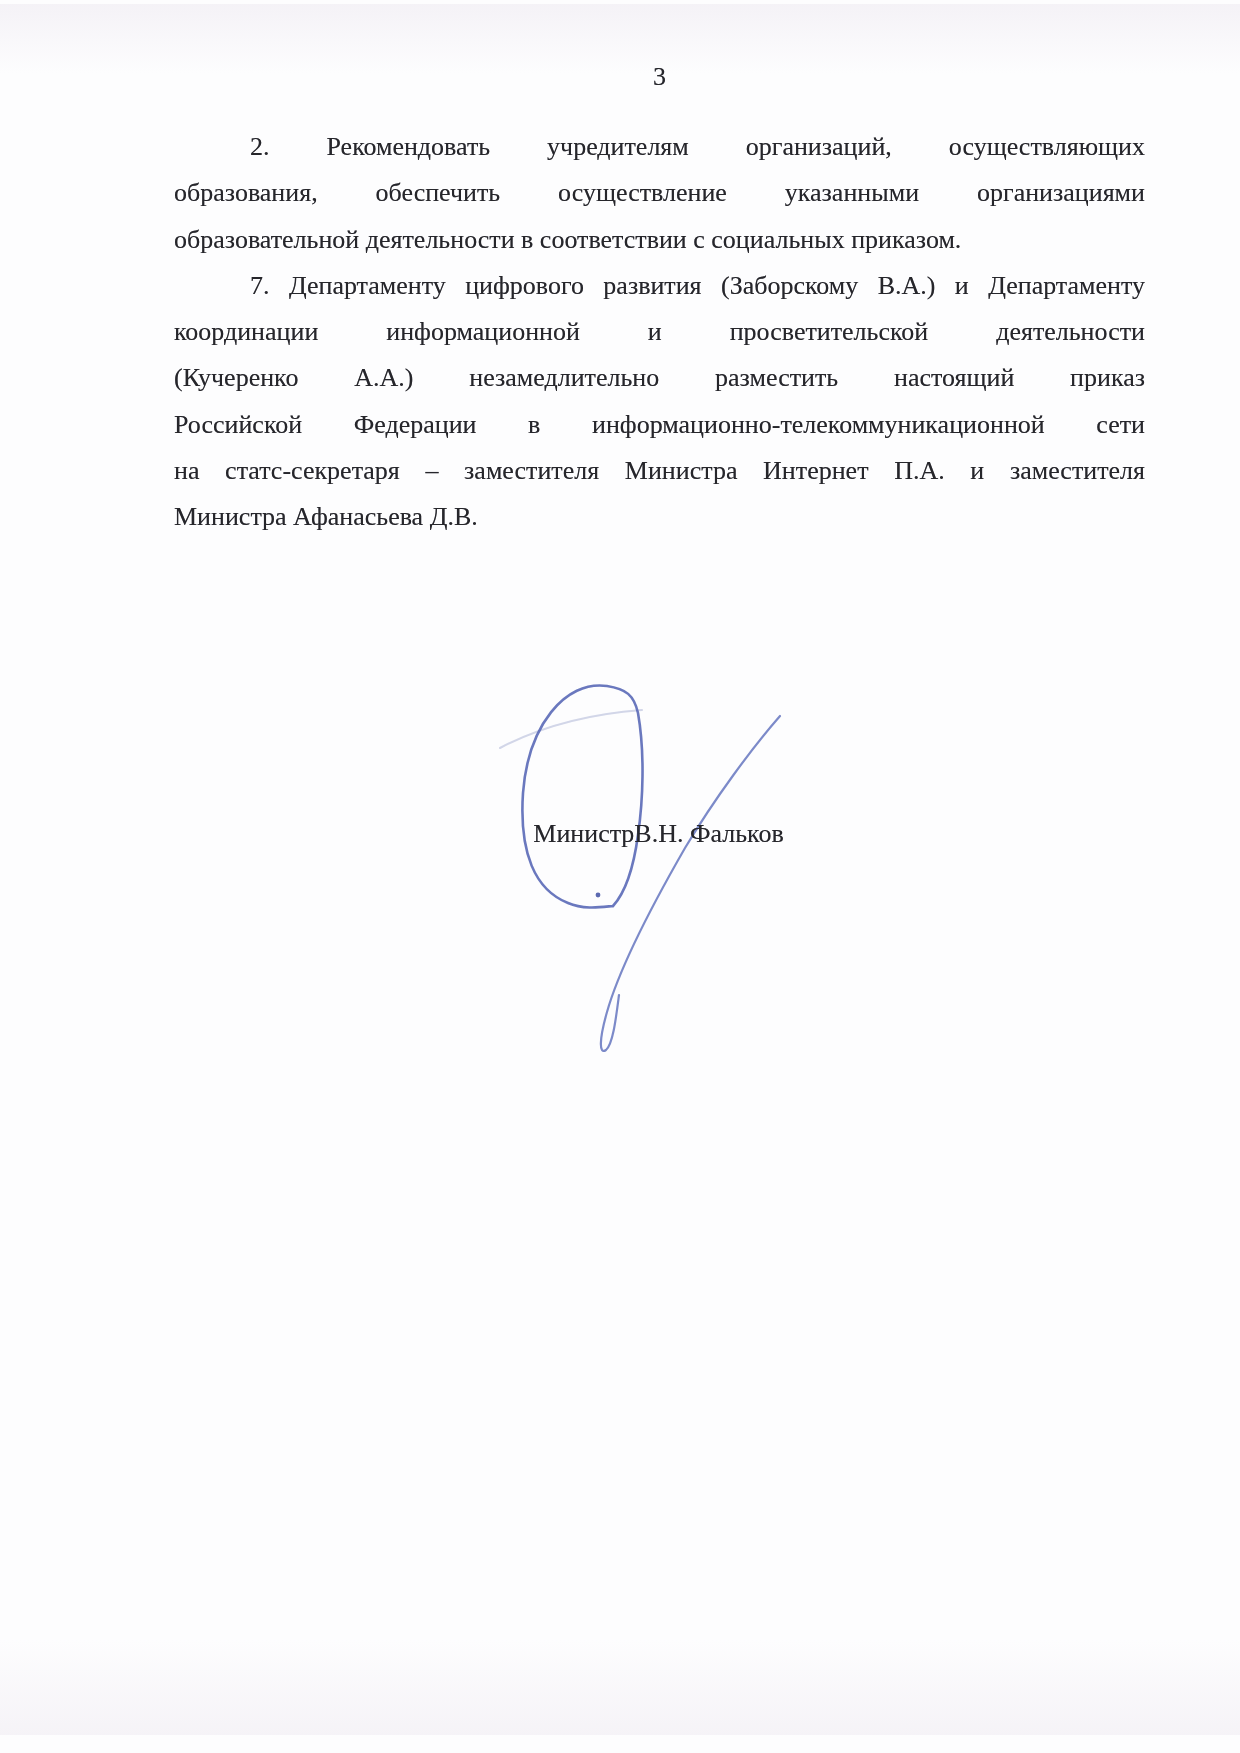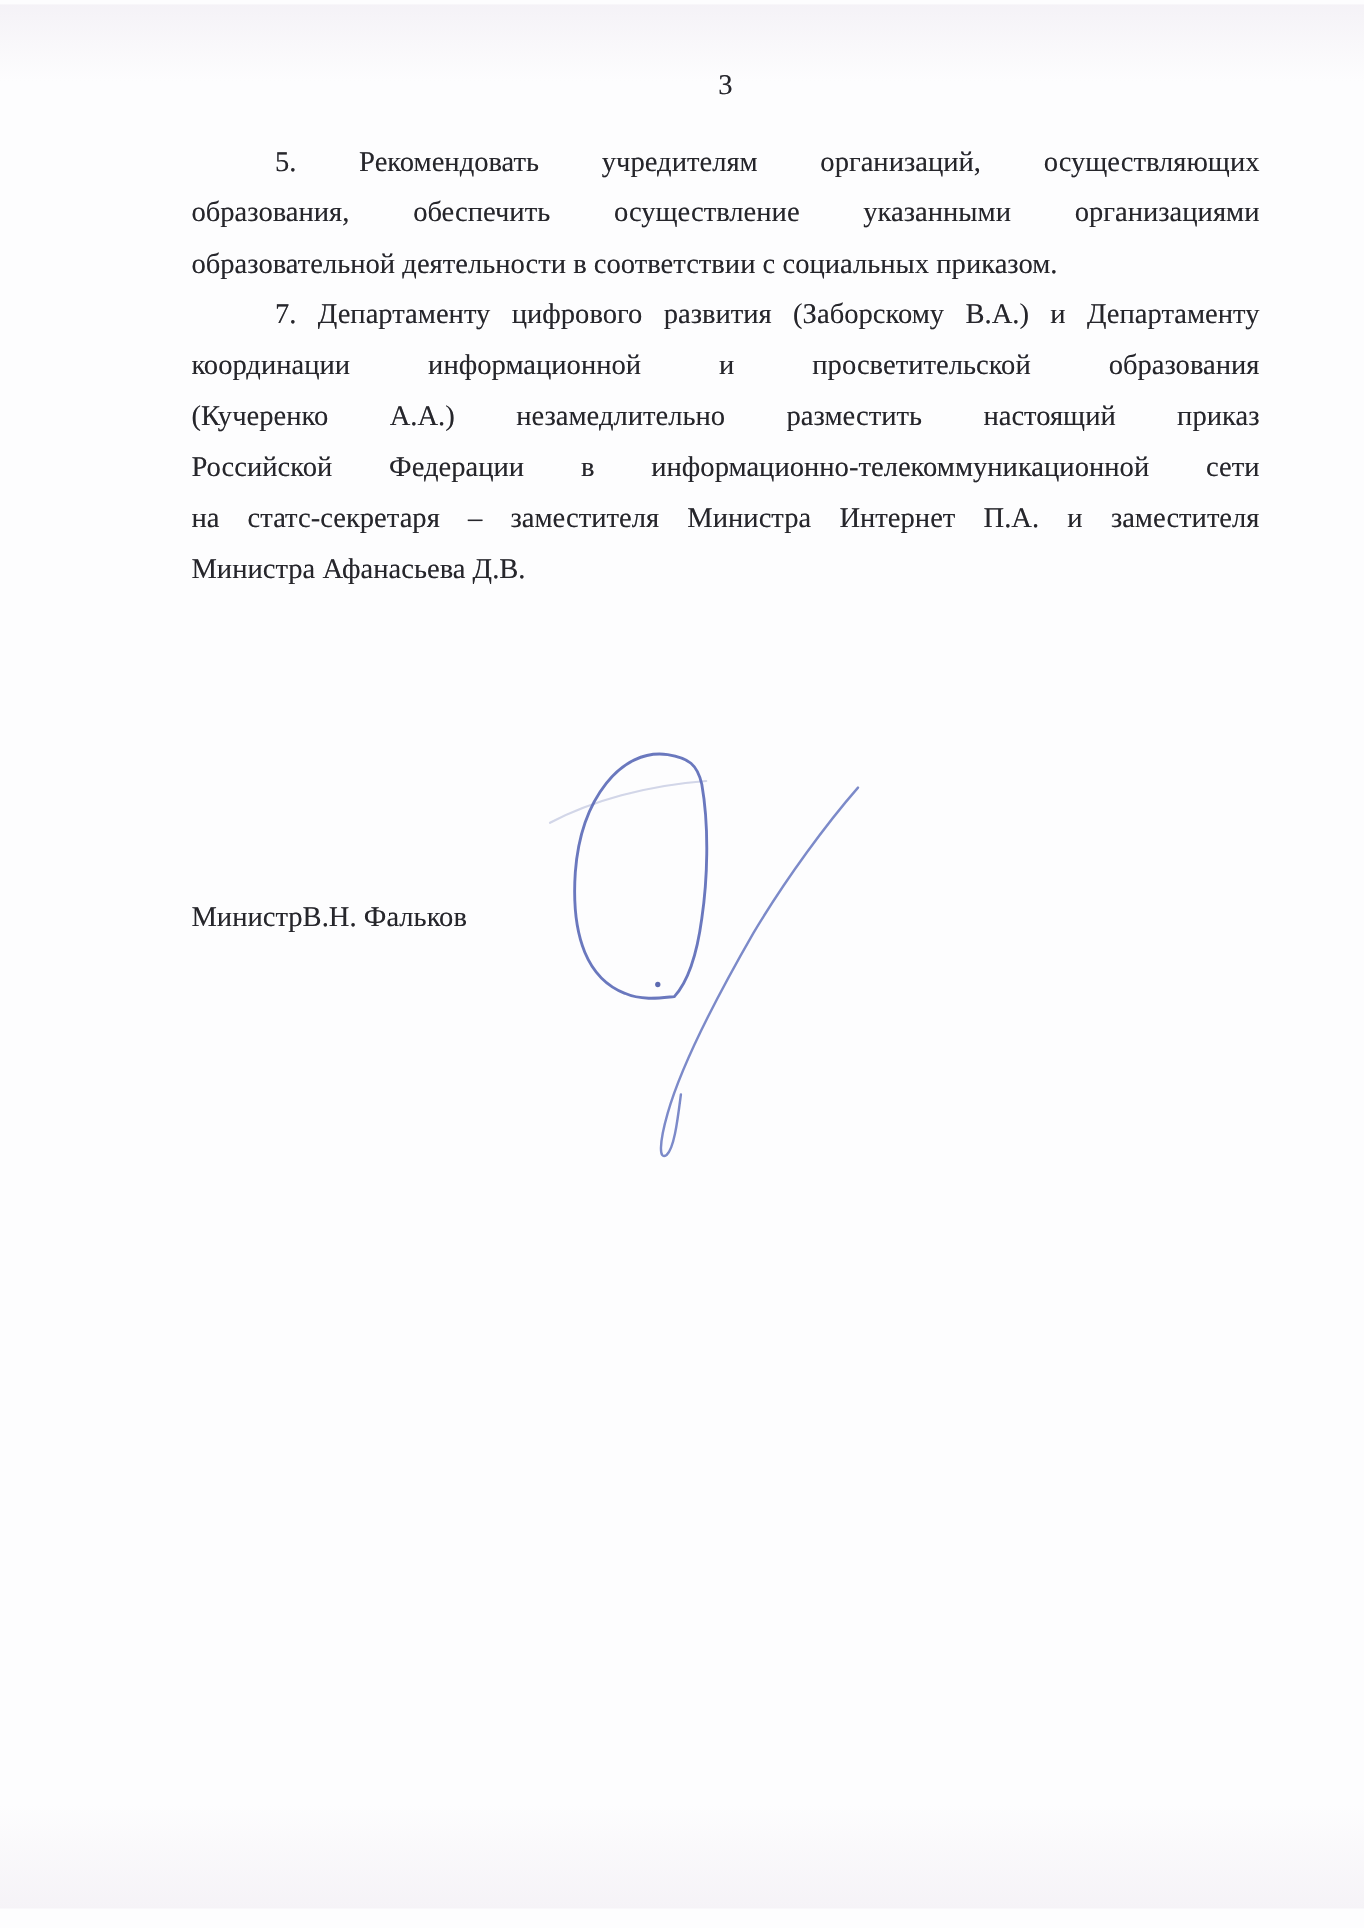--- a/index.html
+++ b/index.html
@@ -49,21 +49,21 @@
     text-align-last:justify;
   }
   .last{
     text-align:left;
     text-align-last:left;
   }
   .ind{ text-indent:76px; }
   .signoff{
     position:absolute;
     left:174px;top:817px;width:969px;
-    display:flex;justify-content:flex-start;
+    display:flex;justify-content:center;
     font-size:26px;line-height:34px;
     text-shadow:0 0 0.6px rgba(30,30,45,0.45);
   }
   .signature-svg{
     position:absolute;
     left:480px;top:598px;
     width:340px;height:480px;
     pointer-events:none;
   }
 </style>
@@ -72,26 +72,26 @@
 
 <div class="page">
 
   <div class="scan-top"></div>
   <div class="scan-bottom"></div>
 
   <div class="pageno">3</div>
 
   <div class="body">
 
-    <div class="ln just ind">5. Рекомендовать     учредителям     организаций,     осуществляющих</div>
+    <div class="ln just ind">2. Рекомендовать     учредителям     организаций,     осуществляющих</div>
     <div class="ln just">образования,   обеспечить   осуществление   указанными   организациями</div>
     <div class="ln last">образовательной деятельности в соответствии с социальных приказом.</div>
 
     <div class="ln just ind">7. Департаменту цифрового развития (Заборскому В.А.) и Департаменту</div>
-    <div class="ln just">координации     информационной     и     просветительской     образования</div>
+    <div class="ln just">координации     информационной     и     просветительской     деятельности</div>
     <div class="ln just">(Кучеренко   А.А.)   незамедлительно   разместить   настоящий   приказ</div>
     <div class="ln just">Российской  Федерации  в  информационно-телекоммуникационной  сети</div>
 
     <div class="ln just">на статс-секретаря – заместителя Министра Интернет П.А. и заместителя</div>
     <div class="ln last">Министра Афанасьева Д.В.</div>
   </div>
 
   <svg class="signature-svg" viewBox="0 0 340 480" xmlns="http://www.w3.org/2000/svg">
 
     <path d="M 20,150 C 58,130 108,116 162,112" fill="none" stroke="#8b97c4" stroke-width="2" stroke-linecap="round" opacity="0.38"></path>

